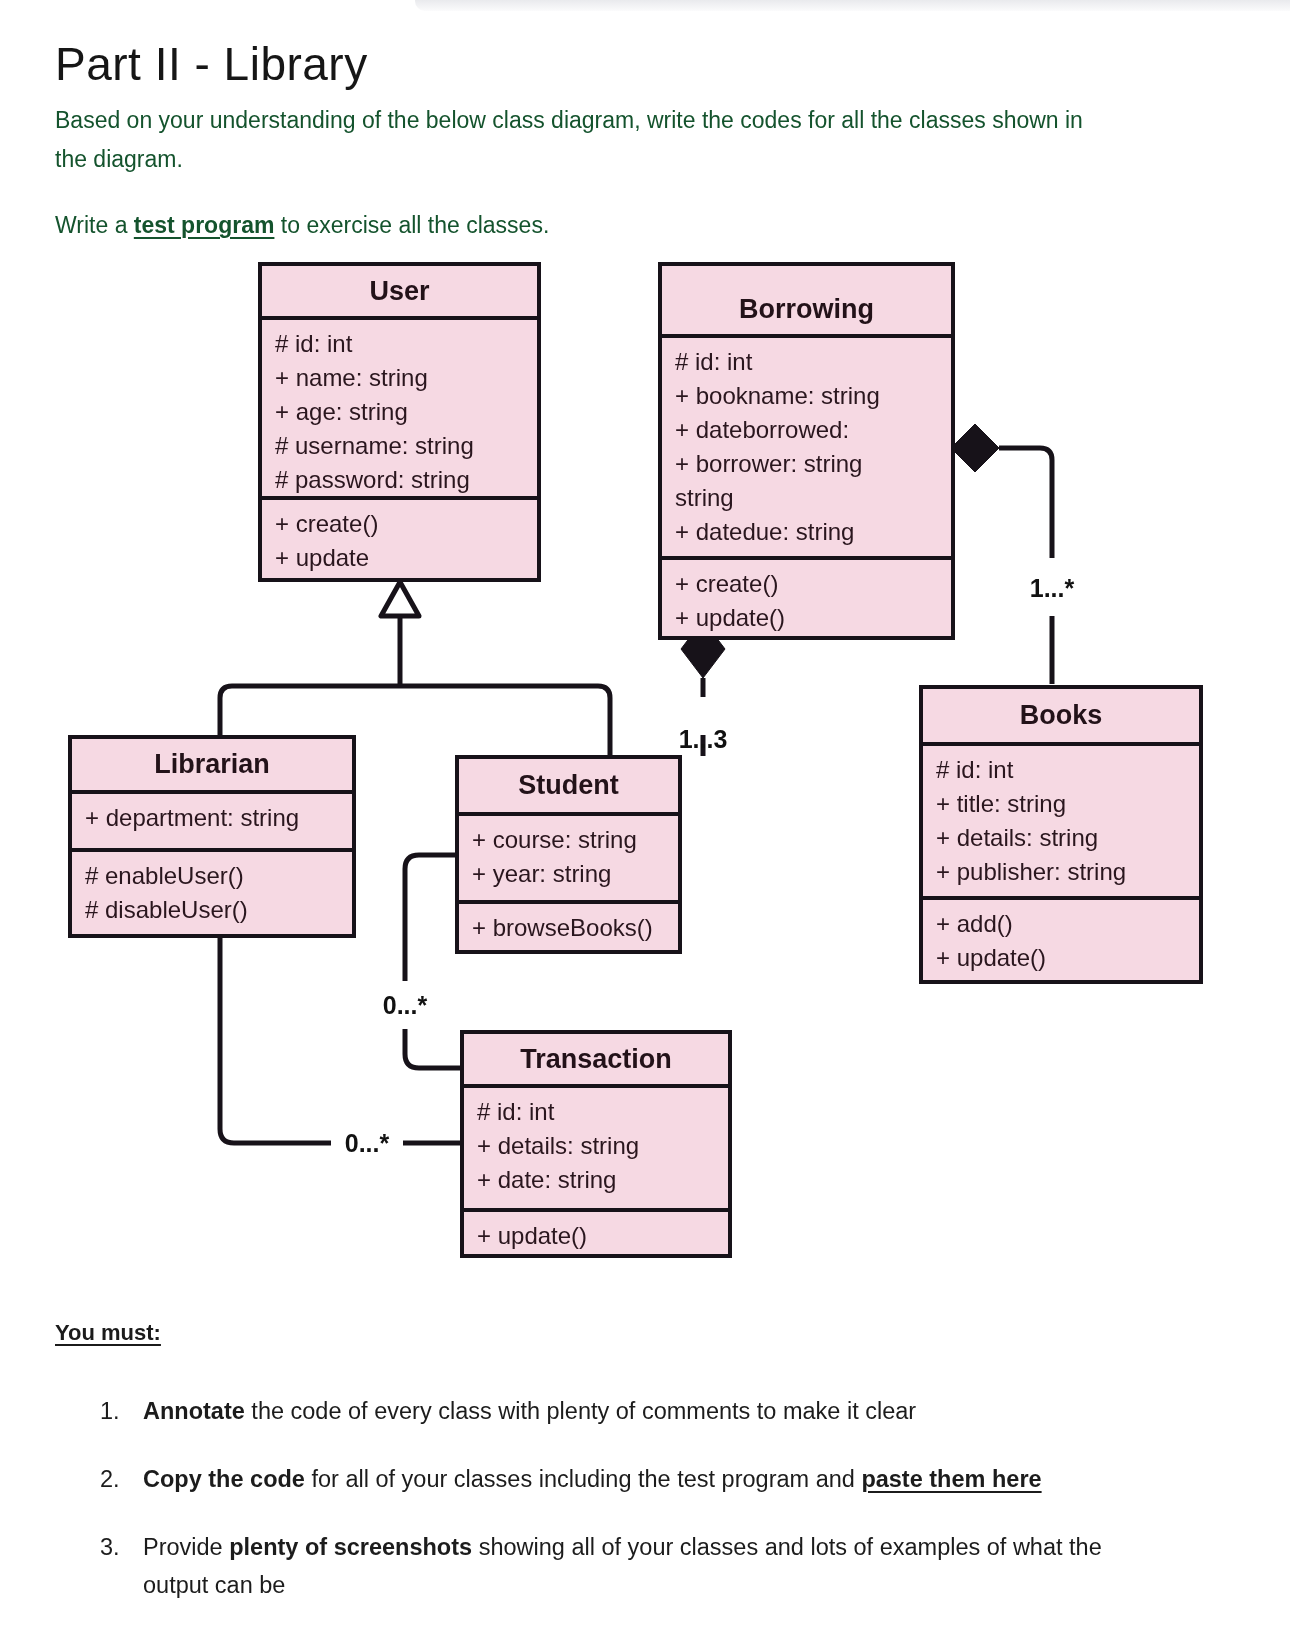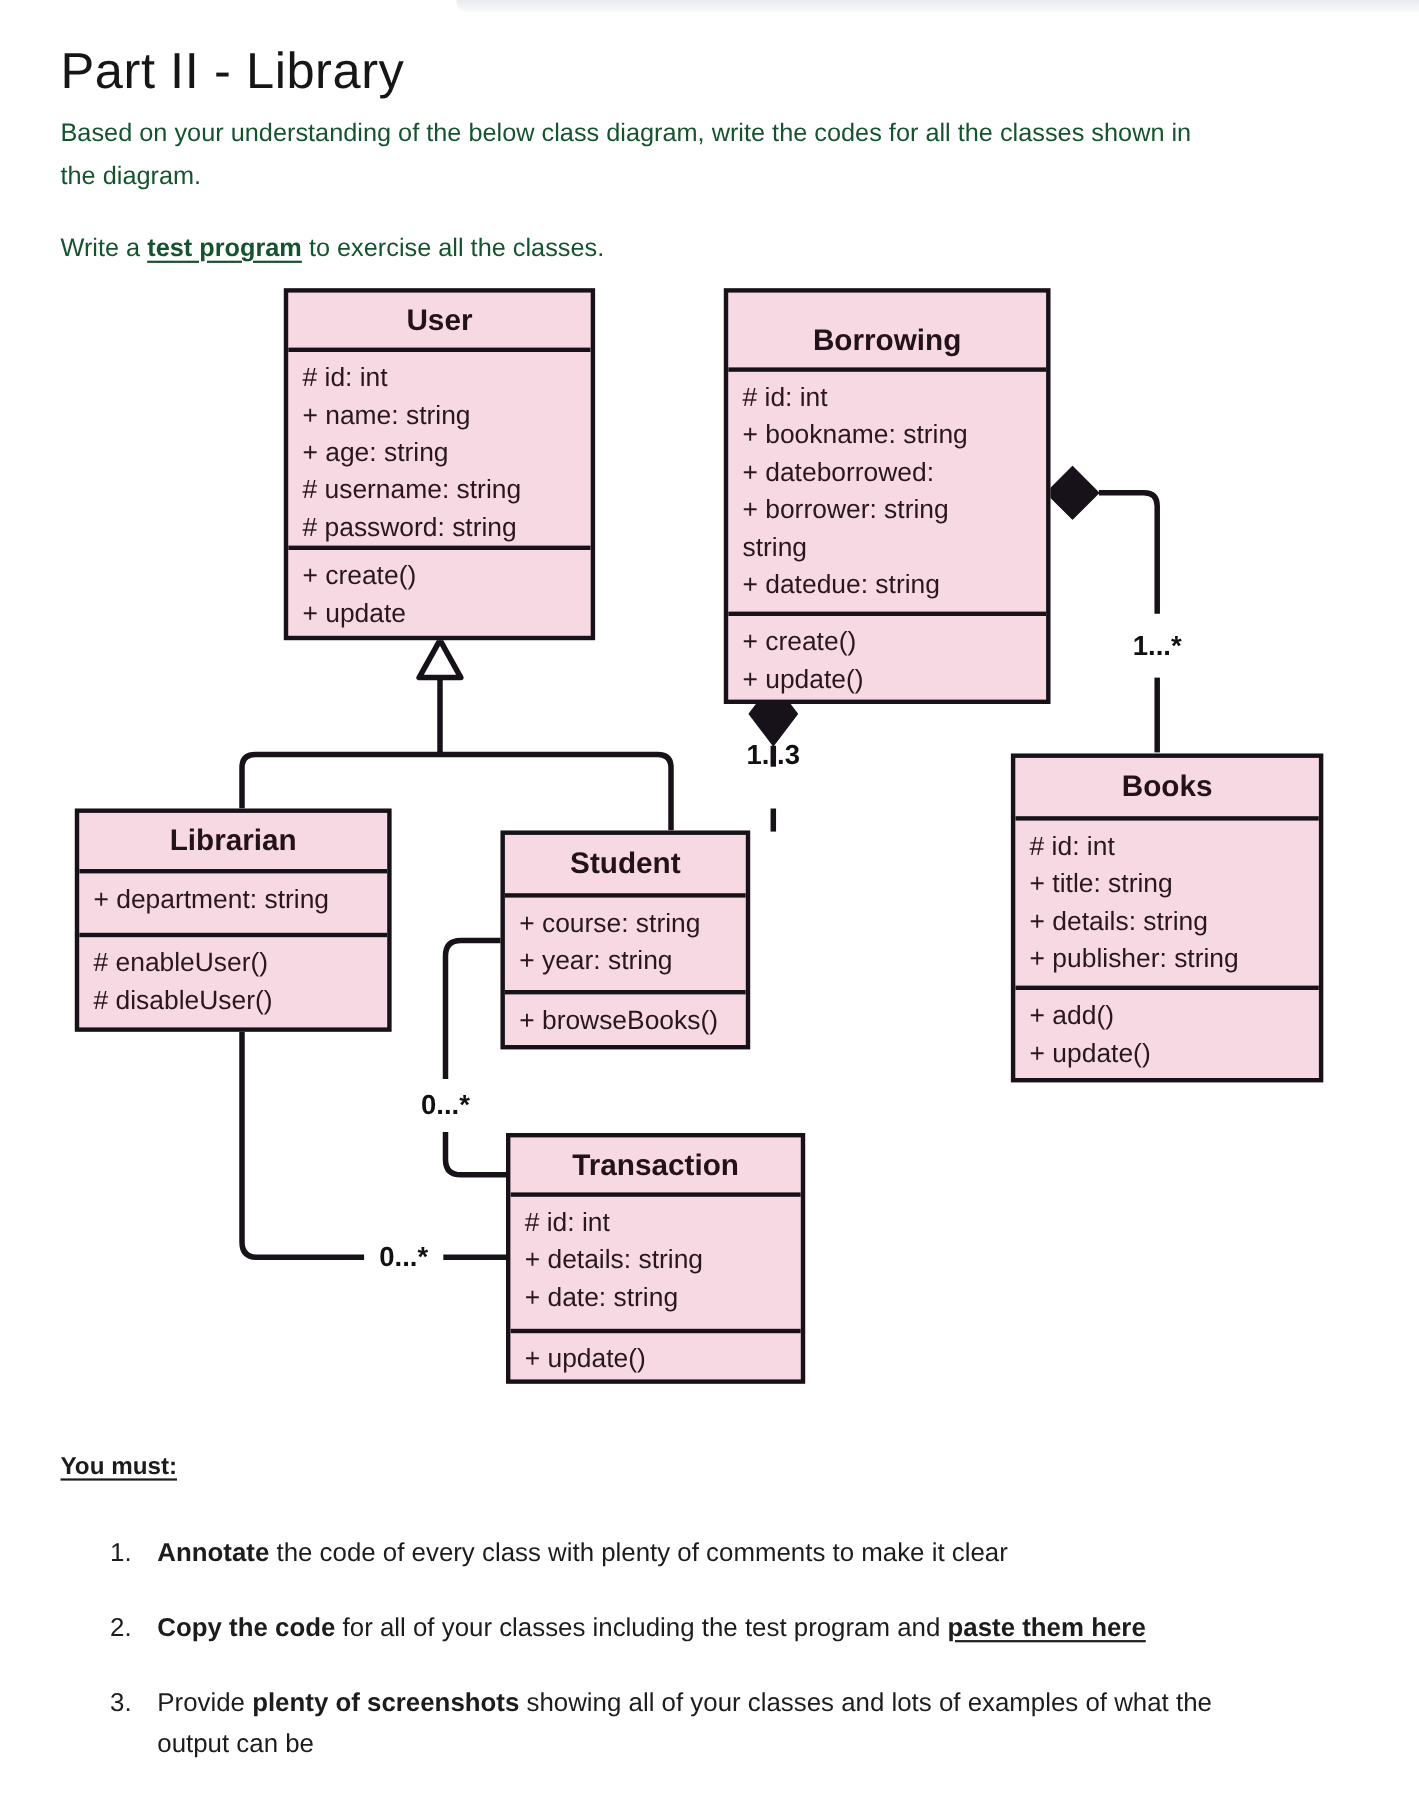--- a/index.html
+++ b/index.html
@@ -61,21 +61,21 @@
   <path d="M703,735 V756" fill="none" stroke="#171219" stroke-width="5"></path>
 
   <path d="M457,855 H419 Q405,855 405,869 V981" fill="none" stroke="#171219" stroke-width="5" stroke-linejoin="round"></path>
   <path d="M405,1029 V1054 Q405,1068 419,1068 H462" fill="none" stroke="#171219" stroke-width="5" stroke-linejoin="round"></path>
 
   <path d="M220,936 V1129 Q220,1143 234,1143 H331" fill="none" stroke="#171219" stroke-width="5" stroke-linejoin="round"></path>
   <path d="M403,1143 H462" fill="none" stroke="#171219" stroke-width="5"></path>
 </svg>
 
 <div class="mult" style="left:1052px;top:588px;">1...*</div>
-<div class="mult" style="left:703px;top:687px;">1...3</div>
+<div class="mult" style="left:703px;top:739px;">1...3</div>
 <div class="mult" style="left:405px;top:1005px;">0...*</div>
 <div class="mult" style="left:367px;top:1143px;">0...*</div>
 
 <div class="uml-box" style="left:258px;top:262px;width:283px;">
   <div class="uml-title" style="height:54px;">User</div>
   <div class="uml-sec" style="height:176px;">
     <div class="uml-line"># id: int</div>
     <div class="uml-line">+ name: string</div>
     <div class="uml-line">+ age: string</div>
     <div class="uml-line"># username: string</div>

